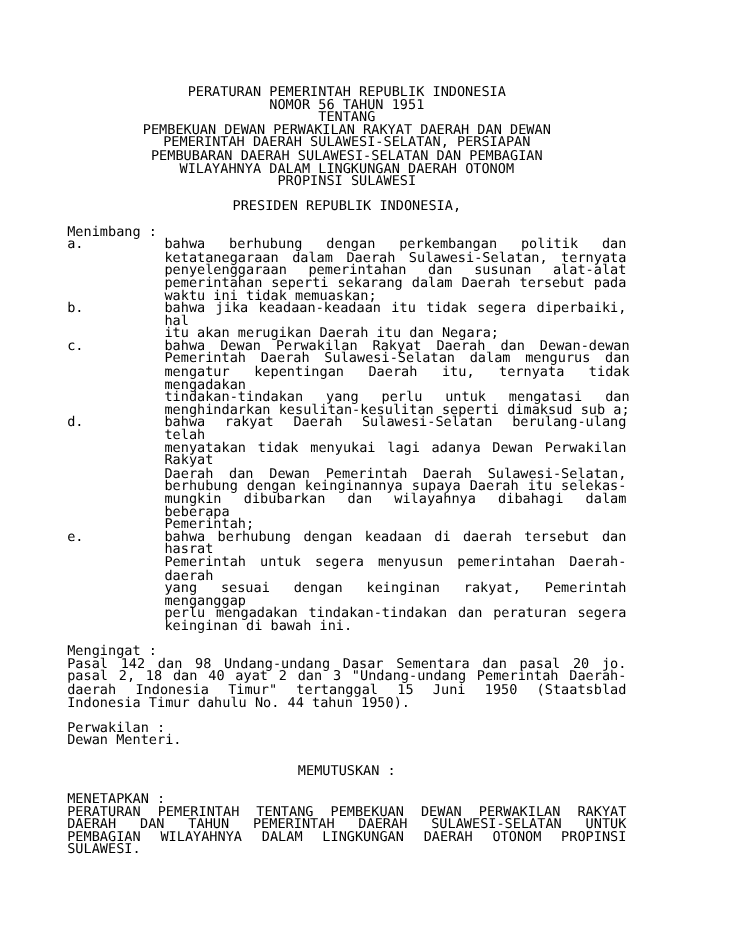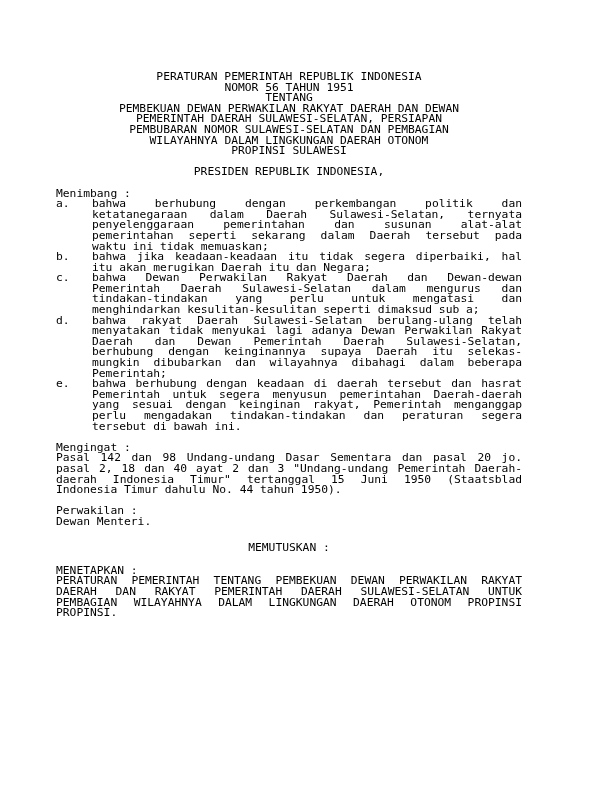--- a/index.html
+++ b/index.html
@@ -5,35 +5,35 @@
   html, body { margin:0; padding:0; background:#ffffff; }
   body { width:612px; height:792px; position:relative; overflow:hidden;
          font-family:"DejaVu Sans Mono", "Liberation Mono", monospace;
          font-size:11.3px; line-height:10.6px; color:#000; }
   .page { position:absolute; left:56px; top:72px; width:466px; }
   .center { text-align:center; white-space:pre; }
   .line { white-space:nowrap; }
   .just { text-align:justify; text-align-last:justify; white-space:normal; }
   .item { display:flex; }
   .item-label { width:36px; flex:0 0 36px; }
-  .item-body { flex:1; }
+  .item-body { flex:1;margin-left:45px; }
   .gap1 { height:10.6px; }
 </style>
 </head>
 <body>
 
 <div class="page">
 
   <div>
     <div class="center">PERATURAN PEMERINTAH REPUBLIK INDONESIA</div>
     <div class="center">NOMOR 56 TAHUN 1951</div>
     <div class="center">TENTANG</div>
     <div class="center">PEMBEKUAN DEWAN PERWAKILAN RAKYAT DAERAH DAN DEWAN</div>
     <div class="center">PEMERINTAH DAERAH SULAWESI-SELATAN, PERSIAPAN</div>
-    <div class="center">PEMBUBARAN NOMOR SULAWESI-SELATAN DAN PEMBAGIAN</div>
+    <div class="center">PEMBUBARAN DAERAH SULAWESI-SELATAN DAN PEMBAGIAN</div>
     <div class="center">WILAYAHNYA DALAM LINGKUNGAN DAERAH OTONOM</div>
     <div class="center">PROPINSI SULAWESI</div>
   </div>
   <div class="gap1"></div>
   <div class="center">PRESIDEN REPUBLIK INDONESIA,</div>
   <div class="gap1"></div>
 
   <div>
     <div class="line">Menimbang :</div>
 
@@ -54,20 +54,21 @@
         <div class="just">bahwa jika keadaan-keadaan itu tidak segera diperbaiki, hal</div>
         <div class="line">itu akan merugikan Daerah itu dan Negara;</div>
       </div>
     </div>
 
     <div class="item">
       <div class="item-label">c.</div>
       <div class="item-body">
         <div class="just">bahwa Dewan Perwakilan Rakyat Daerah dan Dewan-dewan</div>
         <div class="just">Pemerintah Daerah Sulawesi-Selatan dalam mengurus dan</div>
+        <div class="just">mengatur kepentingan Daerah itu, ternyata tidak mengadakan</div>
         <div class="just">tindakan-tindakan yang perlu untuk mengatasi dan</div>
         <div class="line">menghindarkan kesulitan-kesulitan seperti dimaksud sub a;</div>
       </div>
     </div>
 
     <div class="item">
       <div class="item-label">d.</div>
       <div class="item-body">
         <div class="just">bahwa rakyat Daerah Sulawesi-Selatan berulang-ulang telah</div>
         <div class="just">menyatakan tidak menyukai lagi adanya Dewan Perwakilan Rakyat</div>
@@ -78,21 +79,21 @@
       </div>
     </div>
 
     <div class="item">
       <div class="item-label">e.</div>
       <div class="item-body">
         <div class="just">bahwa berhubung dengan keadaan di daerah tersebut dan hasrat</div>
         <div class="just">Pemerintah untuk segera menyusun pemerintahan Daerah-daerah</div>
         <div class="just">yang sesuai dengan keinginan rakyat, Pemerintah menganggap</div>
         <div class="just">perlu mengadakan tindakan-tindakan dan peraturan segera</div>
-        <div class="line">tersebut di bawah ini.</div>
+        <div class="line">keinginan di bawah ini.</div>
       </div>
     </div>
   </div>
 
   <div class="gap1"></div>
 
   <div>
     <div class="line">Mengingat :</div>
     <div class="just">Pasal 142 dan 98 Undang-undang Dasar Sementara dan pasal 20 jo.</div>
     <div class="just">pasal 2, 18 dan 40 ayat 2 dan 3 "Undang-undang Pemerintah Daerah-</div>
@@ -108,18 +109,18 @@
   </div>
 
   <div class="gap1"></div>
   <div class="gap1" style="height:5px"></div>
   <div class="center">MEMUTUSKAN :</div>
   <div class="gap1" style="height:12px"></div>
 
   <div>
     <div class="line">MENETAPKAN :</div>
     <div class="just">PERATURAN PEMERINTAH TENTANG PEMBEKUAN DEWAN PERWAKILAN RAKYAT</div>
-    <div class="just">DAERAH DAN RAKYAT PEMERINTAH DAERAH SULAWESI-SELATAN UNTUK</div>
+    <div class="just">DAERAH DAN TAHUN PEMERINTAH DAERAH SULAWESI-SELATAN UNTUK</div>
     <div class="just">PEMBAGIAN WILAYAHNYA DALAM LINGKUNGAN DAERAH OTONOM PROPINSI</div>
-    <div class="line">PROPINSI.</div>
+    <div class="line">SULAWESI.</div>
   </div>
 
 </div>
 
 </body></html>

